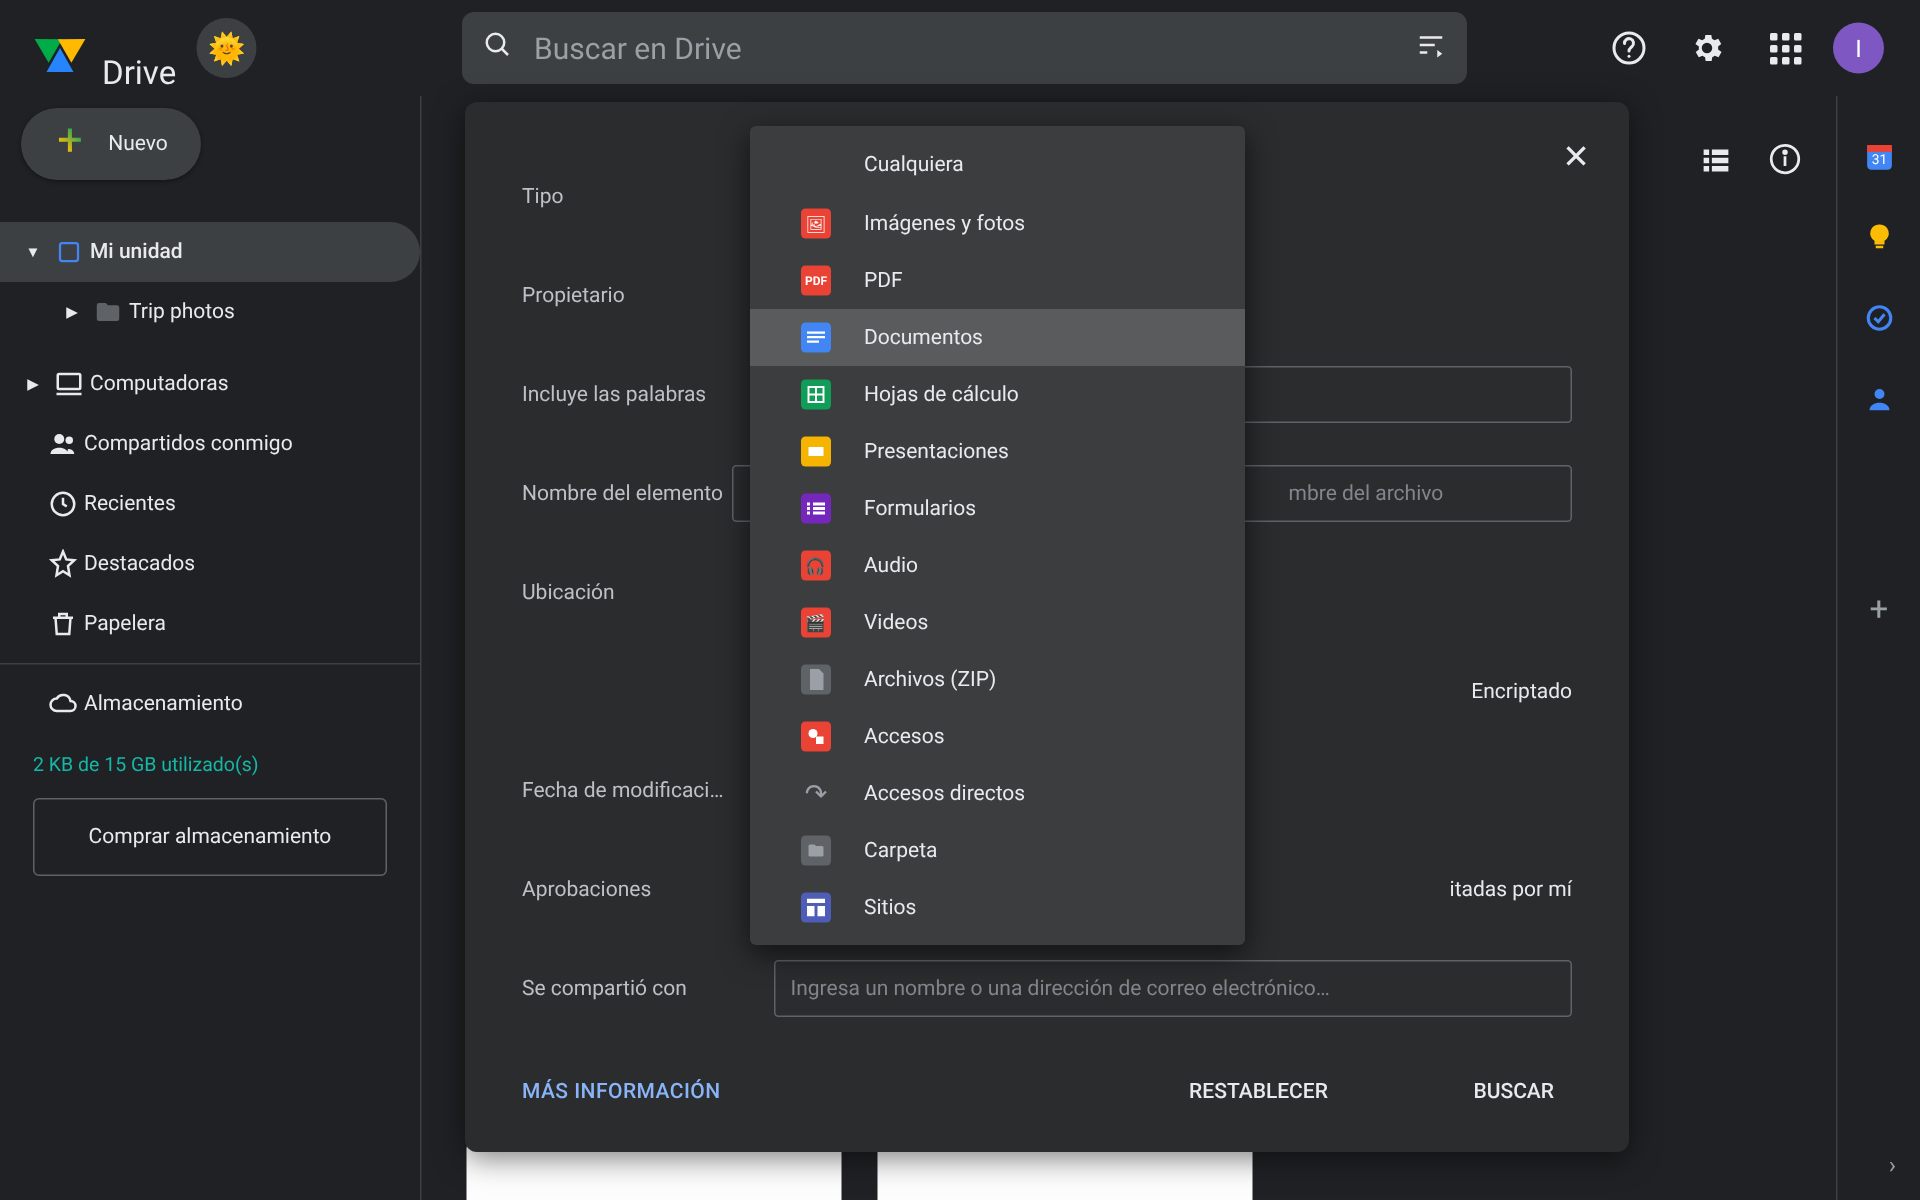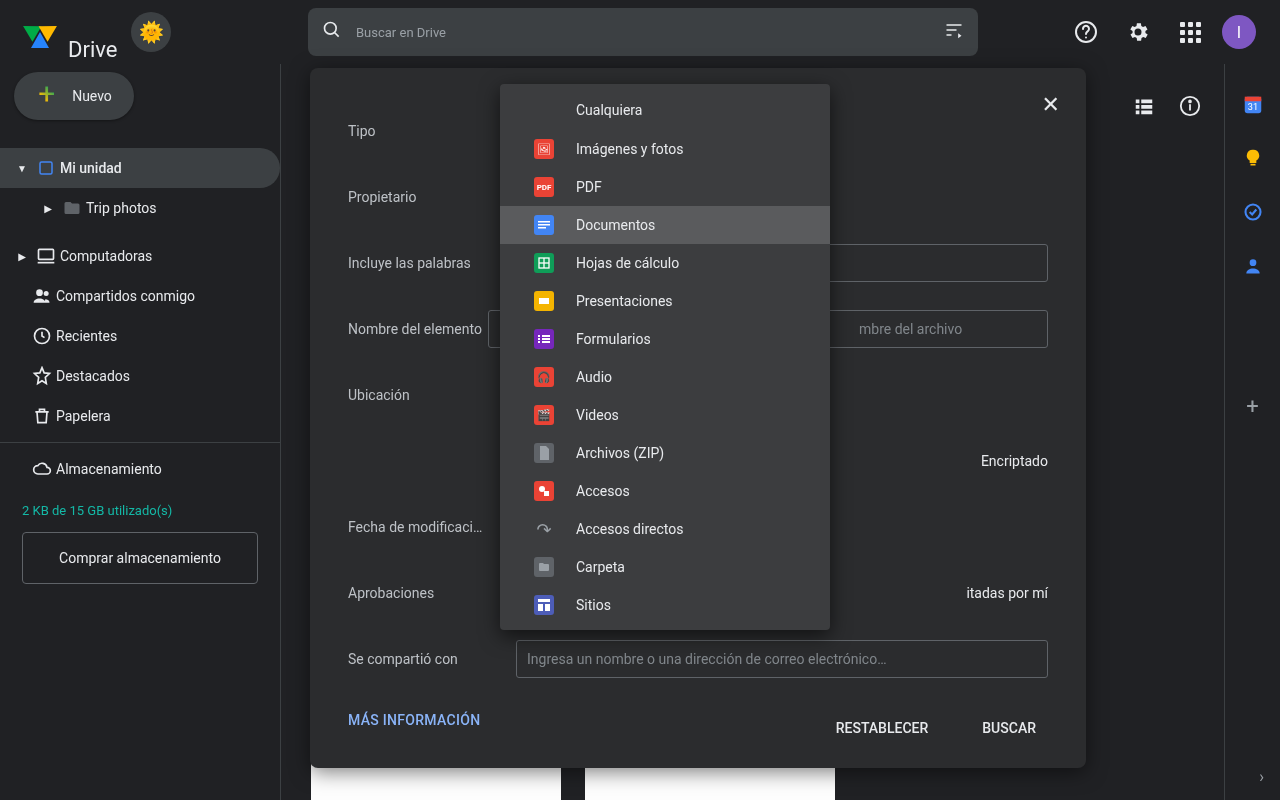--- a/index.html
+++ b/index.html
@@ -6,21 +6,21 @@
   body { background:#202124; color:#e8eaed; width:1280px; height:800px; overflow:hidden; position:relative; }
   
   
   .header { height:64px; display:flex; align-items:center; padding:0 8px; }
   .logo-area { display:flex; align-items:center; gap:8px; width:260px; padding-left:12px; }
   .drive-logo { width:40px; height:40px; display:flex; align-items:center; justify-content:center; }
   .logo-text { font-size:22px; color:#e8eaed;margin-top:35px; }
   .sun-badge { width:40px; height:40px; border-radius:50%; background:#3c4043; display:flex; align-items:center; justify-content:center; margin-left:6px; font-size:20px; }
   .search-bar { flex:0 0 670px; height:48px; background:#3c4043; border-radius:8px; display:flex; align-items:center; padding:0 14px; margin-left:40px;}
   .search-bar .sicon { font-size:20px; color:#e8eaed; }
-  .search-bar input { flex:1; background:none; border:none; outline:none; color:#e8eaed; font-size:13px; margin-left:14px; }
+  .search-bar input { flex:1; background:none; border:none; outline:none; color:#e8eaed; font-size:20px; margin-left:14px; }
   .search-bar input::placeholder { color:#9aa0a6; }
   .tune { font-size:20px; color:#e8eaed; cursor:pointer; }
   .header-right { margin-left:auto; display:flex; align-items:center; gap:12px; padding-right:16px; }
   .hicon { width:40px; height:40px; display:flex; align-items:center; justify-content:center; color:#e8eaed; font-size:22px; cursor:pointer; border-radius:50%; }
   .apps-grid { display:grid; grid-template-columns:repeat(3,5px); grid-template-rows:repeat(3,5px); gap:3px; }
   .apps-grid span { background:#e8eaed; border-radius:1px; }
   .avatar { width:34px; height:34px; border-radius:50%; background:#7e57c2; color:#fff; display:flex; align-items:center; justify-content:center; font-size:16px; }
   
   
   .body { display:flex; height:736px; }
@@ -59,21 +59,21 @@
   
   .panel { position:absolute; left:310px; top:68px; width:776px; height:700px; background:#2b2c2e; border-radius:8px;
            box-shadow:0 4px 20px rgba(0,0,0,.5); z-index:10; color:#e8eaed; }
   .panel-body { padding:30px 38px 0 38px; }
   .close { position:absolute; top:24px; right:26px; font-size:22px; color:#e8eaed; cursor:pointer; }
   .row { display:flex; align-items:center; min-height:66px; font-size:14px; }
   .row-label { width:168px; color:#bdc1c6; }
   .row-input { flex:1; height:38px; border:1px solid #5f6368; border-radius:3px; background:none; color:#e8eaed; padding:0 10px; font-size:14px; outline:none; }
   .row-input::placeholder { color:#80868b; }
   .encr { margin-left:auto; color:#e8eaed; }
-  .panel-footer { position:absolute; bottom:24px; left:38px; right:38px; display:flex; align-items:flex-start; }
+  .panel-footer { position:absolute; bottom:24px; left:38px; right:38px; display:flex; align-items:center;gap:43px; }
   .more-info { color:#8ab4f8; font-weight:500; font-size:14px; letter-spacing:.3px; cursor:pointer; }
   .panel-footer .btn { margin-left:auto; color:#e8eaed; font-weight:500; font-size:14px; cursor:pointer; padding:8px 12px; }
   .panel-footer .btn + .btn { margin-left:30px; }
   
   
   .dropdown { position:absolute; left:500px; top:84px; width:330px; background:#3c3d3f; border-radius:4px;
               box-shadow:0 6px 20px rgba(0,0,0,.6); z-index:20; padding:6px 0; }
   .dd-item { height:38px; display:flex; align-items:center; padding-left:34px; gap:22px; font-size:14px; color:#e8eaed; cursor:pointer; }
   .dd-item.hover { background:#5a5b5d; }
   .dd-item.first { padding-left:76px; height:40px; }

